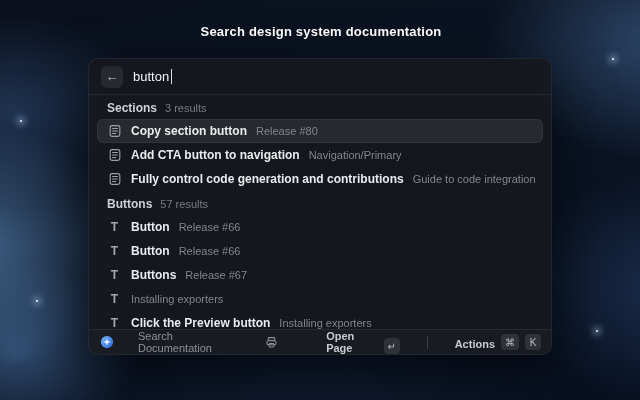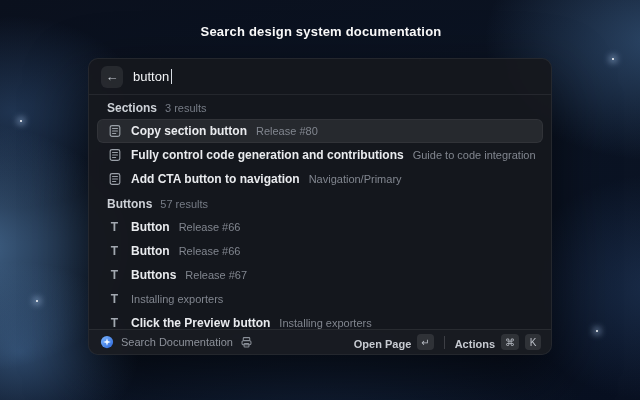--- a/index.html
+++ b/index.html
@@ -99,21 +99,21 @@
     box-shadow: inset 0 0 0 1px rgba(255,255,255,0.05);
   }
   .icon-cell { width: 15px; flex: 0 0 15px; display: flex; justify-content: center; align-items: center; }
   .t-glyph { color: #a2a8b0; font-size: 12px; font-weight: 700; }
   .row-title { color: #e9ebee; font-size: 12px; font-weight: 600; }
   .row-meta { color: #81868f; font-size: 11px; }
 
   
   .footer {
     flex: 0 0 25px;
-    display: flex; align-items: center; gap: 7px;
+    display: flex; align-items: center; gap: 24px;
     padding: 0 10px;
     border-top: 1px solid rgba(255,255,255,0.07);
     background: rgba(255,255,255,0.02);
   }
   .brand-text { color: #8d929b; font-size: 11px; }
   .spacer { flex: 1; }
   .footer-btn { display: flex; align-items: flex-end; gap: 6px; cursor: pointer; }
   .footer-btn-label { color: #c7cbd2; font-size: 11px; font-weight: 600; }
   .key-badge {
     height: 16px; min-width: 16px; padding: 0 4px; border-radius: 4px;
@@ -171,35 +171,35 @@
 
     <div class="row">
       <span class="icon-cell">
         <svg width="14" height="14" viewBox="0 0 16 16" fill="none" stroke="#9aa0a8" stroke-width="1.3" stroke-linecap="round">
             <rect x="2.5" y="1.8" width="11" height="12.4" rx="2.2"></rect>
             <line x1="5.2" y1="5.2" x2="10.8" y2="5.2"></line>
             <line x1="5.2" y1="8" x2="10.8" y2="8"></line>
             <line x1="5.2" y1="10.8" x2="8.8" y2="10.8"></line>
           </svg>
       </span>
-      <span class="row-title">Fully control code generation and contributions</span>
-      <span class="row-meta">Guide to code integration</span>
+      <span class="row-title">Add CTA button to navigation</span>
+      <span class="row-meta">Navigation/Primary</span>
     </div>
 
     <div class="row">
       <span class="icon-cell">
         <svg width="14" height="14" viewBox="0 0 16 16" fill="none" stroke="#9aa0a8" stroke-width="1.3" stroke-linecap="round">
             <rect x="2.5" y="1.8" width="11" height="12.4" rx="2.2"></rect>
             <line x1="5.2" y1="5.2" x2="10.8" y2="5.2"></line>
             <line x1="5.2" y1="8" x2="10.8" y2="8"></line>
             <line x1="5.2" y1="10.8" x2="8.8" y2="10.8"></line>
           </svg>
       </span>
-      <span class="row-title">Add CTA button to navigation</span>
-      <span class="row-meta">Navigation/Primary</span>
+      <span class="row-title">Fully control code generation and contributions</span>
+      <span class="row-meta">Guide to code integration</span>
     </div>
 
     <div class="group-header">
       <span class="group-title">Buttons</span>
       <span class="group-count">57 results</span>
     </div>
 
     <div class="row">
       <span class="icon-cell">
           <span class="t-glyph">T</span>

